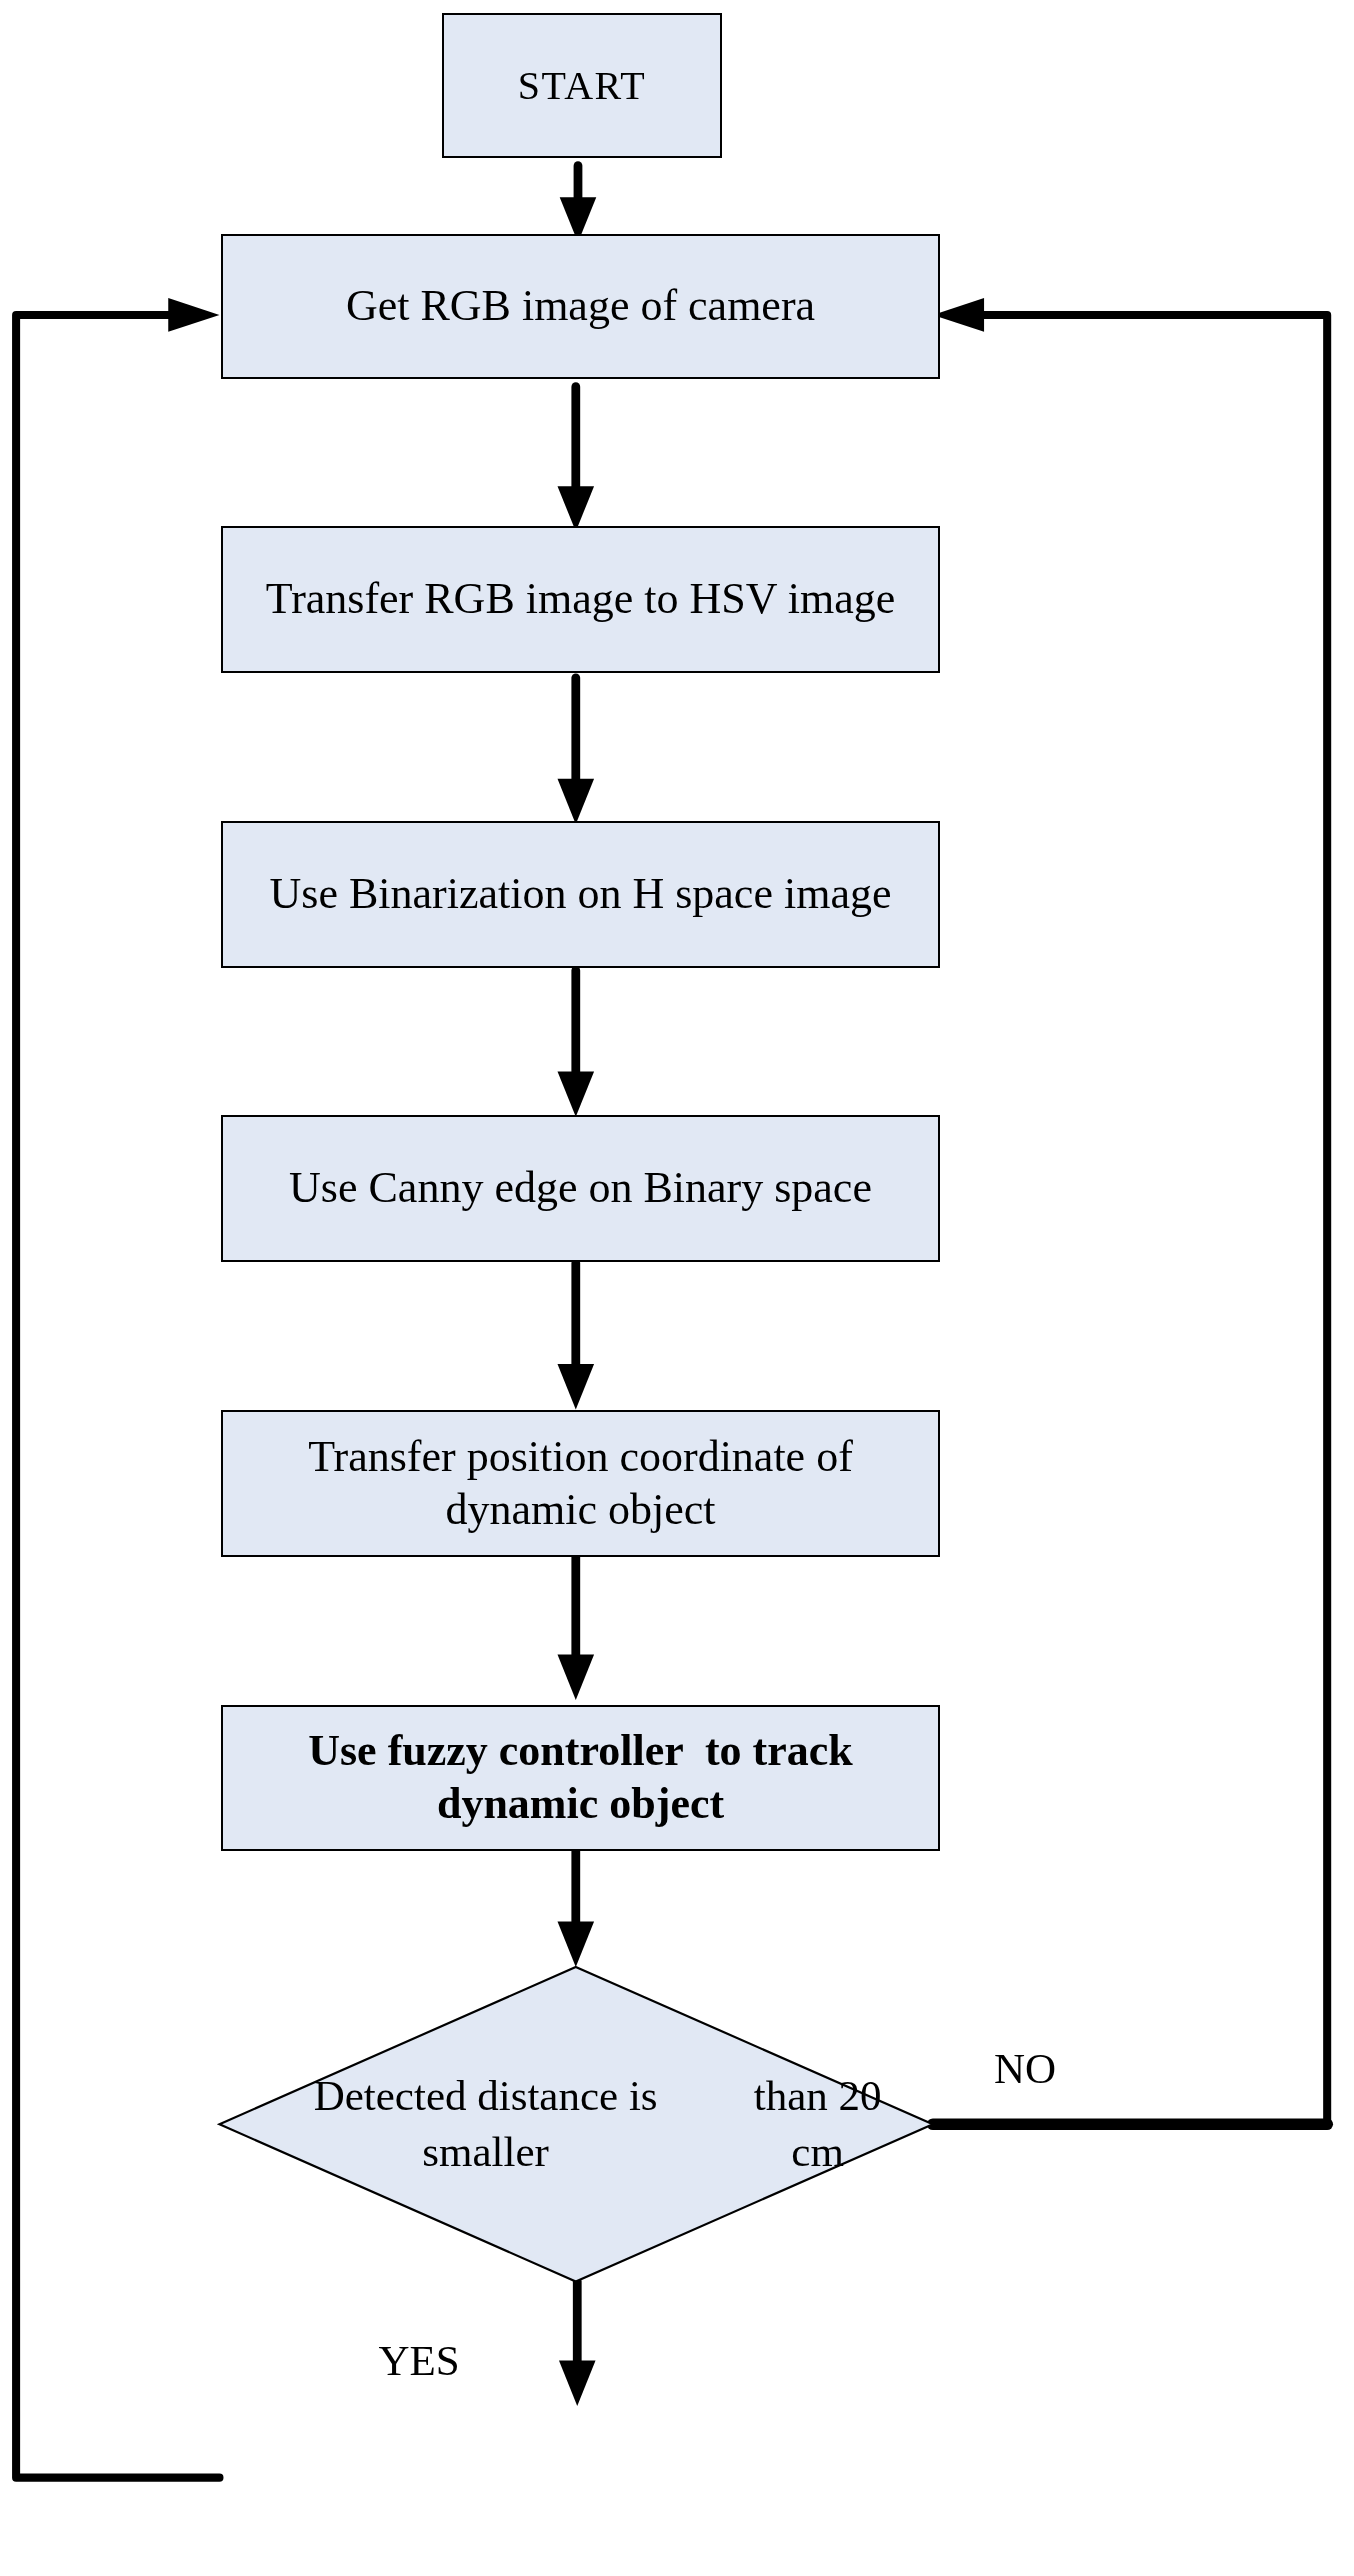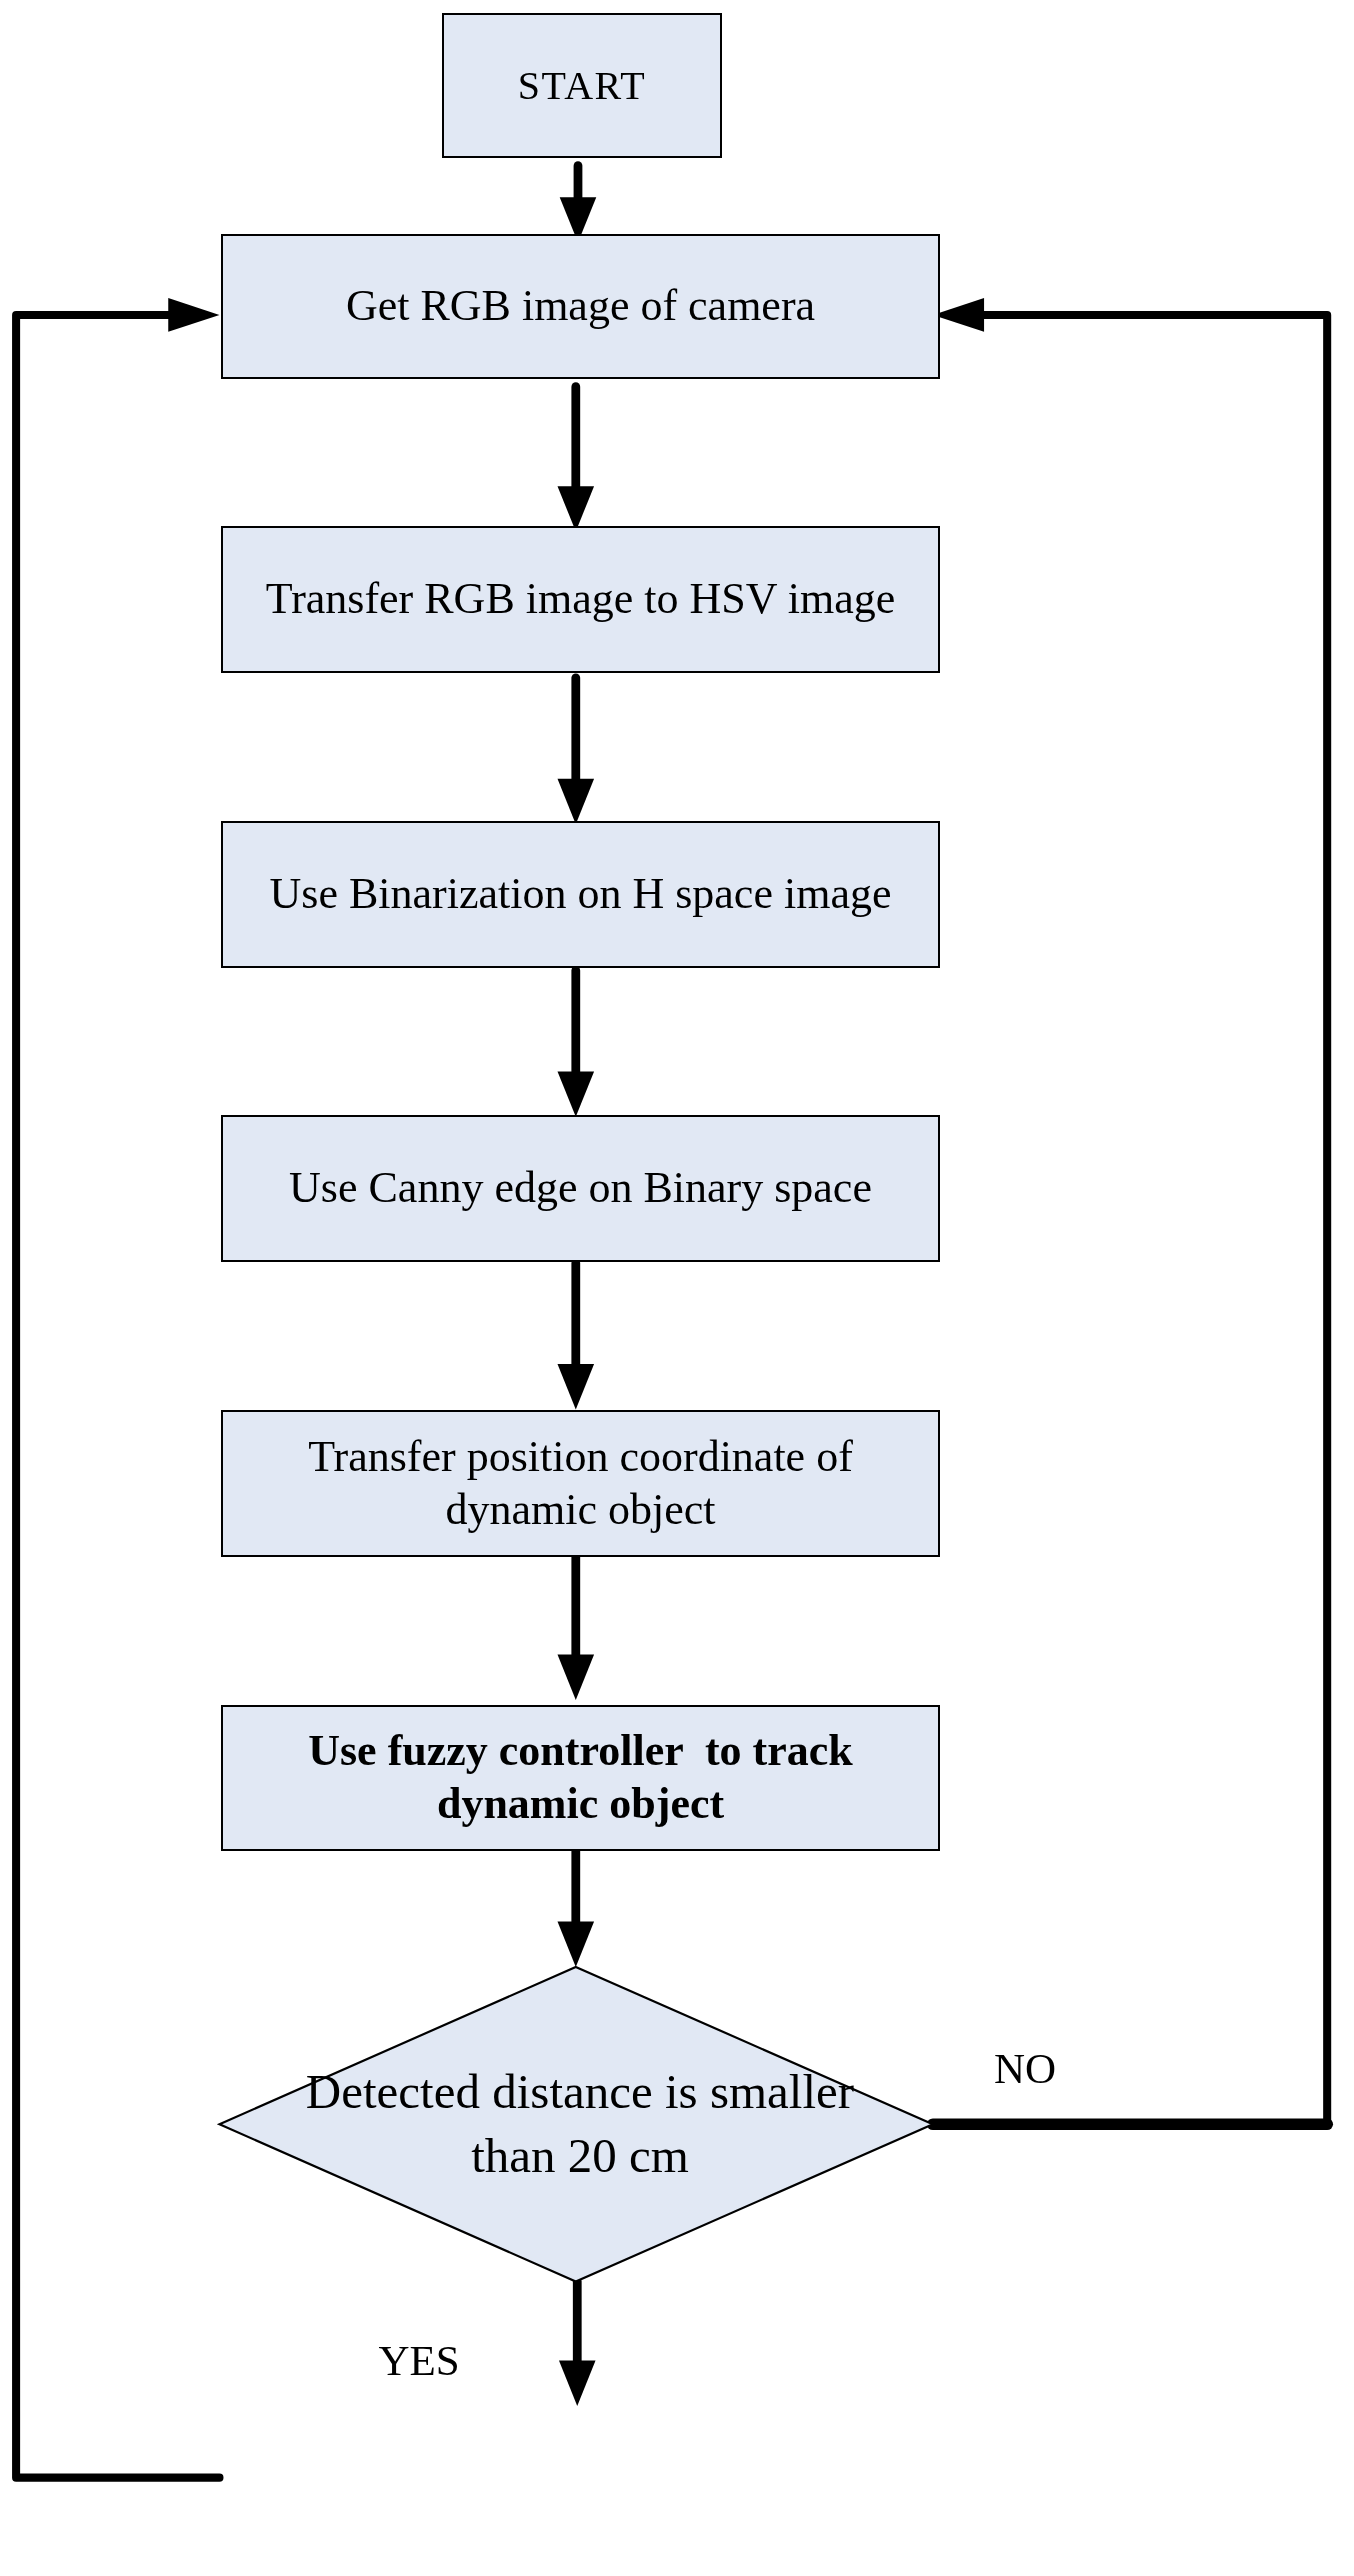--- a/index.html
+++ b/index.html
@@ -19,23 +19,23 @@
     display:flex;align-items:center;justify-content:center;
     text-align:center;
     color:var(--text,#000000);
     font-size:44px;
     line-height:1.2;
   }
   .node .txt{white-space:pre-wrap;}
   .start-node{font-size:40px;letter-spacing:1.5px;}
   .diamond-text{
     position:absolute;
-    display:flex;flex-direction:column;align-items:center;justify-content:center;
+    display:flex;align-items:center;justify-content:flex-start;
     text-align:center;color:var(--text,#000000);
-    font-size:49px;line-height:1.3;
+    font-size:43px;line-height:1.3;
   }
   .edge-label{
     position:absolute;
     color:var(--text,#000000);
     font-size:43px;
     text-align:center;
     width:162px;
   }
   svg .stroke{stroke:var(--arrow,#000000);fill:none;}
   svg .fill{fill:var(--arrow,#000000);stroke:none;}

